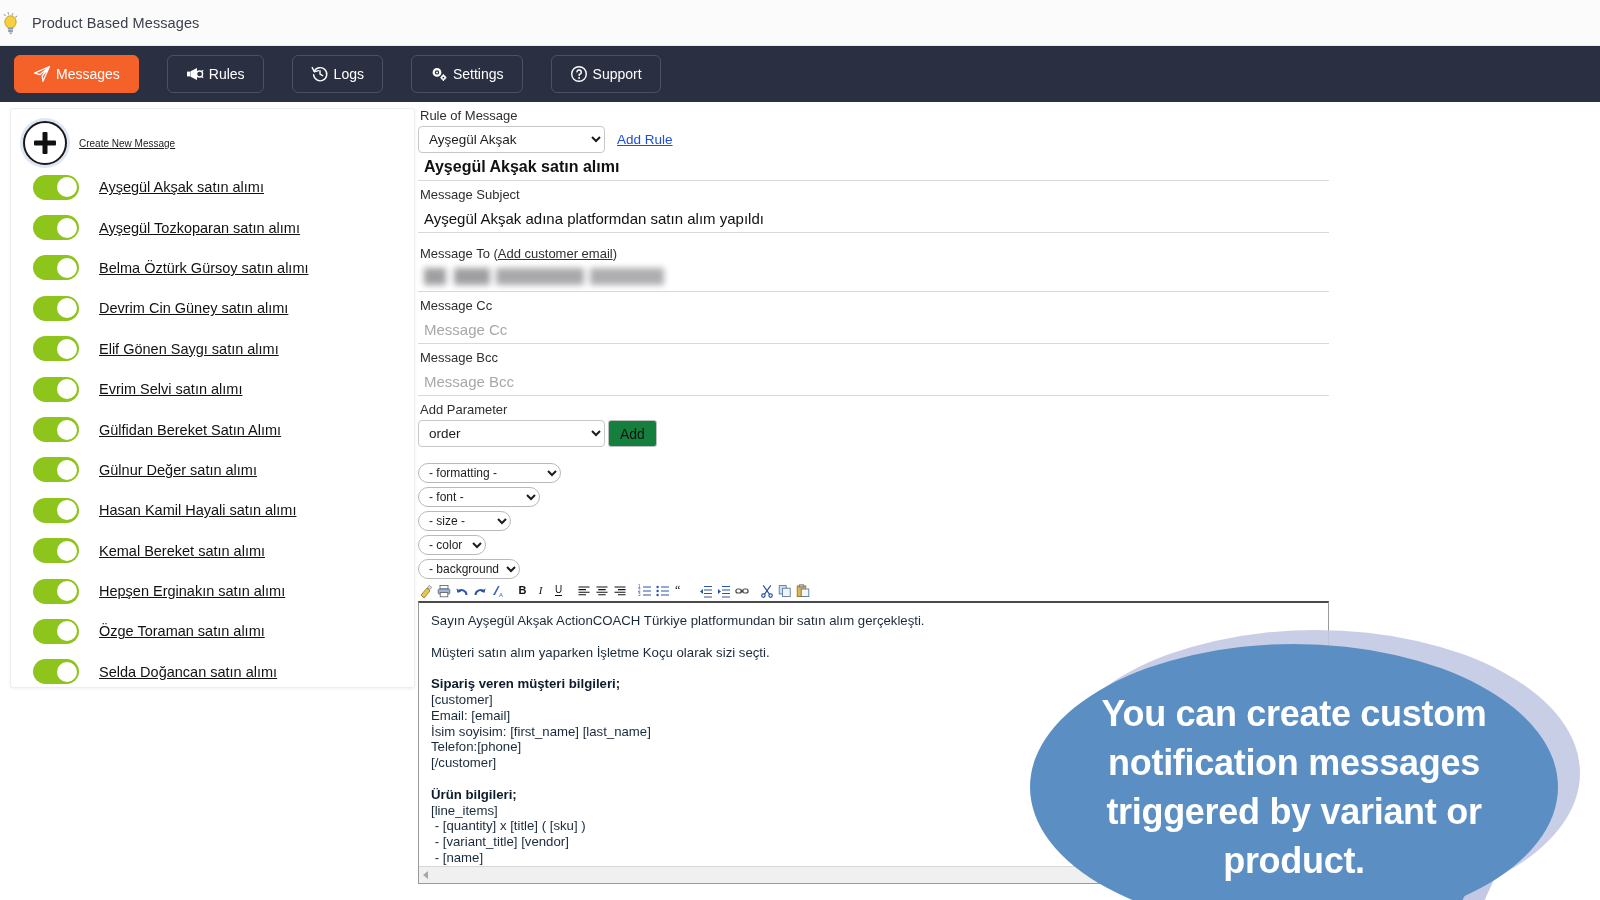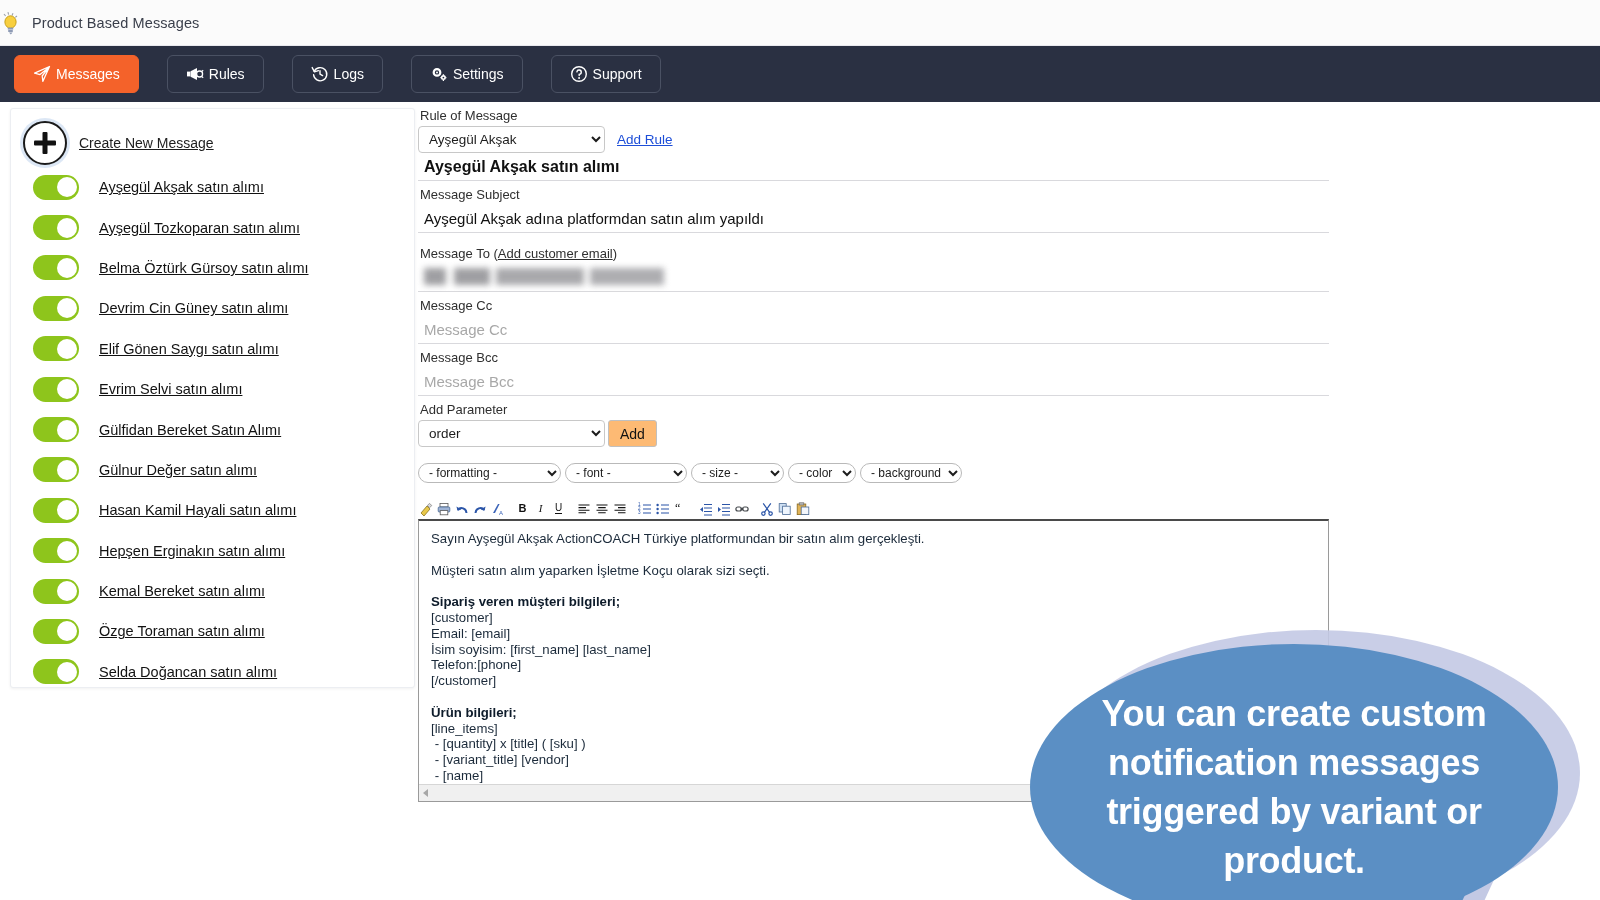--- a/index.html
+++ b/index.html
@@ -103,21 +103,21 @@
   .plus-circle:before, .plus-circle:after {
     content: "";
     position: absolute;
     background: #111111;
     border-radius: 1px;
   }
   .plus-circle:before { left: 9px; right: 9px; top: 50%; height: 5px; transform: translateY(-50%); }
   .plus-circle:after { top: 9px; bottom: 9px; left: 50%; width: 5px; transform: translateX(-50%); }
   .create-label {
     margin-left: 12px;
-    font-size: 14px;
+    font-size: 10px;
     color: #1d1d1d;
     text-decoration: underline;
     cursor: pointer;
   }
 
   .msg-row {
     display: flex;
     align-items: center;
     height: 40.4px;
     padding-left: 22px;
@@ -221,36 +221,37 @@
         rgba(255,255,255,0) 240px, rgba(255,255,255,0) 266px);
     filter: blur(3.4px);
     opacity: .85;
   }
 
   .btn-add {
     height: 27px;
     padding: 0 11px;
     font-size: 14px;
     font-family: "Liberation Sans", sans-serif;
-    background: #fdba74;
+    background: #15803d;
     border: 1px solid #c0c0c0;
     border-radius: 3px;
     color: #121212;
     cursor: pointer;
   }
 
   
   .editor {
     margin-top: 16px;
     width: 911px;
   }
   .ed-selects {
     display: flex;
     gap: 4px;
-    margin-bottom: 17px;
+    margin-bottom: 3px;
+    flex-direction: column;
   }
   select.ed-sel {
     height: 20px;
     font-size: 12px;
     font-family: "Liberation Sans", sans-serif;
     border: 1px solid #b9b9b9;
     border-radius: 10px;
     background: #ffffff;
     color: #1d1d1d;
     padding: 0 3px 0 6px;
@@ -504,27 +505,27 @@
       <div class="msg-row">
         <span class="toggle">
             <span class="knob"></span>
           </span>
         <span class="msg-label">Hasan Kamil Hayali satın alımı</span>
       </div>
       <div class="msg-row">
         <span class="toggle">
             <span class="knob"></span>
           </span>
+        <span class="msg-label">Kemal Bereket satın alımı</span>
+      </div>
+      <div class="msg-row">
+        <span class="toggle">
+            <span class="knob"></span>
+          </span>
         <span class="msg-label">Hepşen Erginakın satın alımı</span>
-      </div>
-      <div class="msg-row">
-        <span class="toggle">
-            <span class="knob"></span>
-          </span>
-        <span class="msg-label">Kemal Bereket satın alımı</span>
       </div>
       <div class="msg-row">
         <span class="toggle">
             <span class="knob"></span>
           </span>
         <span class="msg-label">Özge Toraman satın alımı</span>
       </div>
       <div class="msg-row">
         <span class="toggle">
             <span class="knob"></span>

